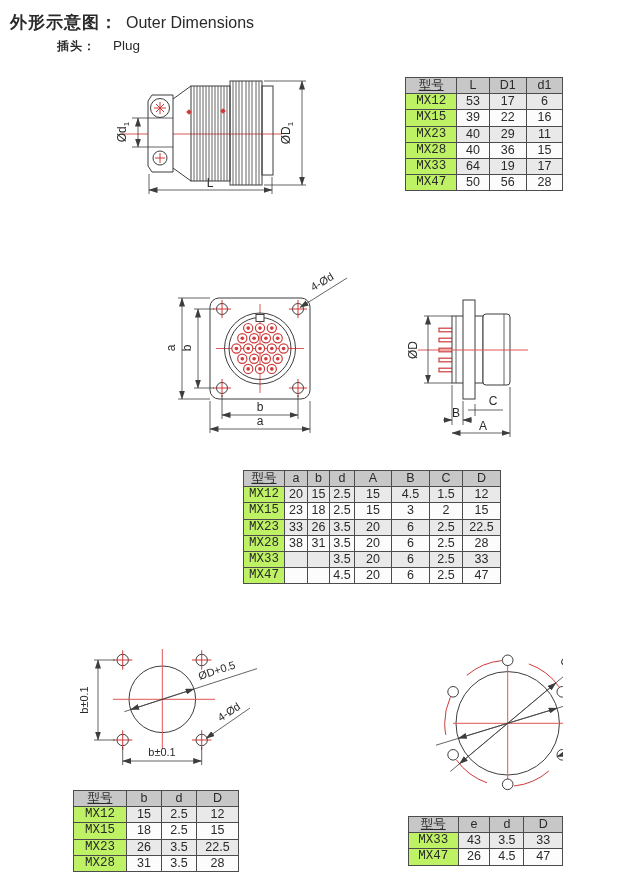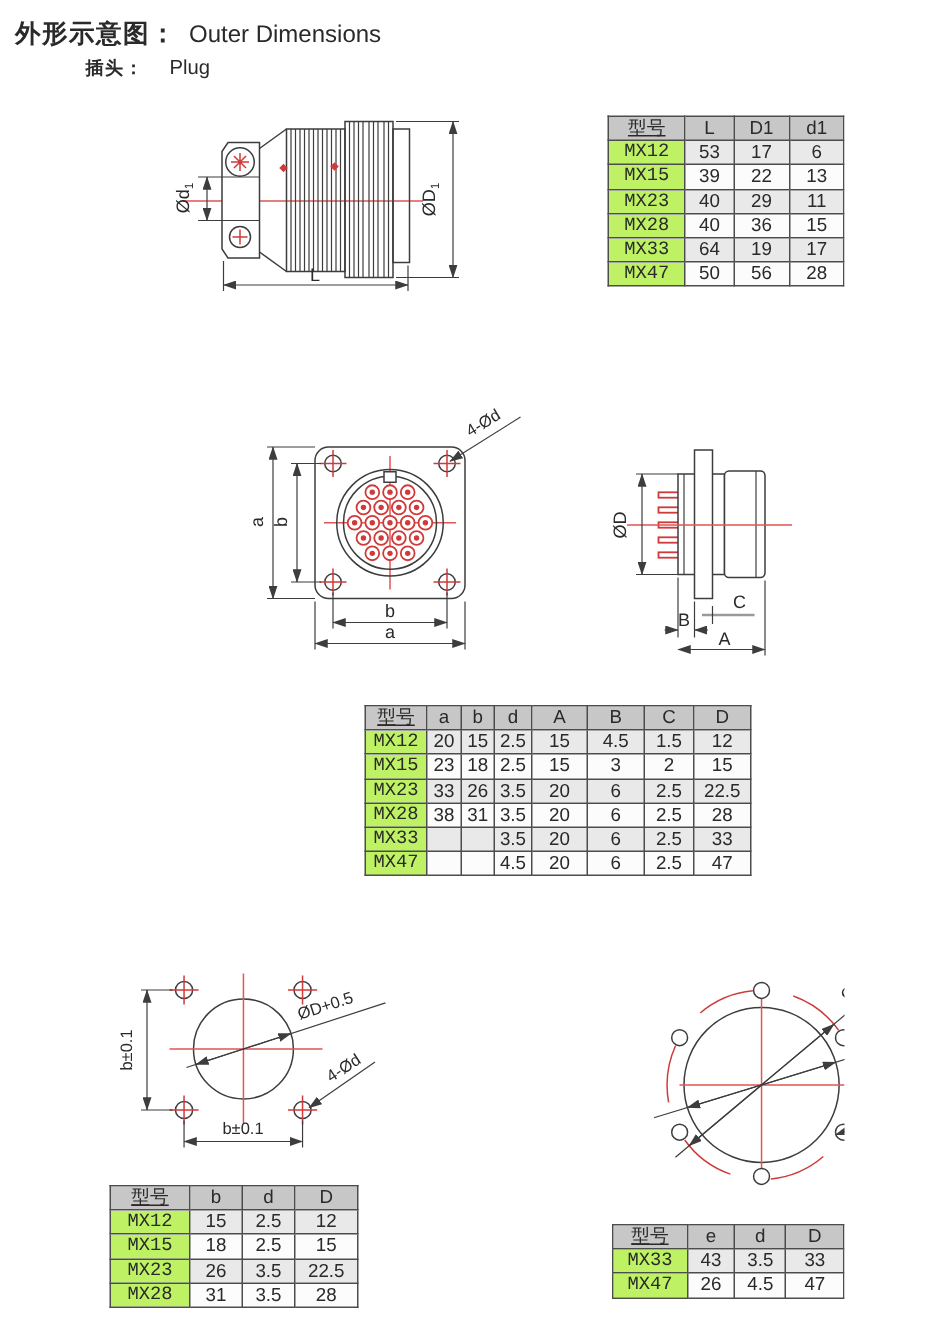--- a/index.html
+++ b/index.html
@@ -113,21 +113,21 @@
         <tr>
           <td class="model-col">MX12</td>
           <td>53</td>
           <td>17</td>
           <td>6</td>
         </tr>
         <tr>
           <td class="model-col">MX15</td>
           <td>39</td>
           <td>22</td>
-          <td>13</td>
+          <td>16</td>
         </tr>
         <tr>
           <td class="model-col">MX23</td>
           <td>40</td>
           <td>29</td>
           <td>11</td>
         </tr>
         <tr>
           <td class="model-col">MX28</td>
           <td>40</td>

